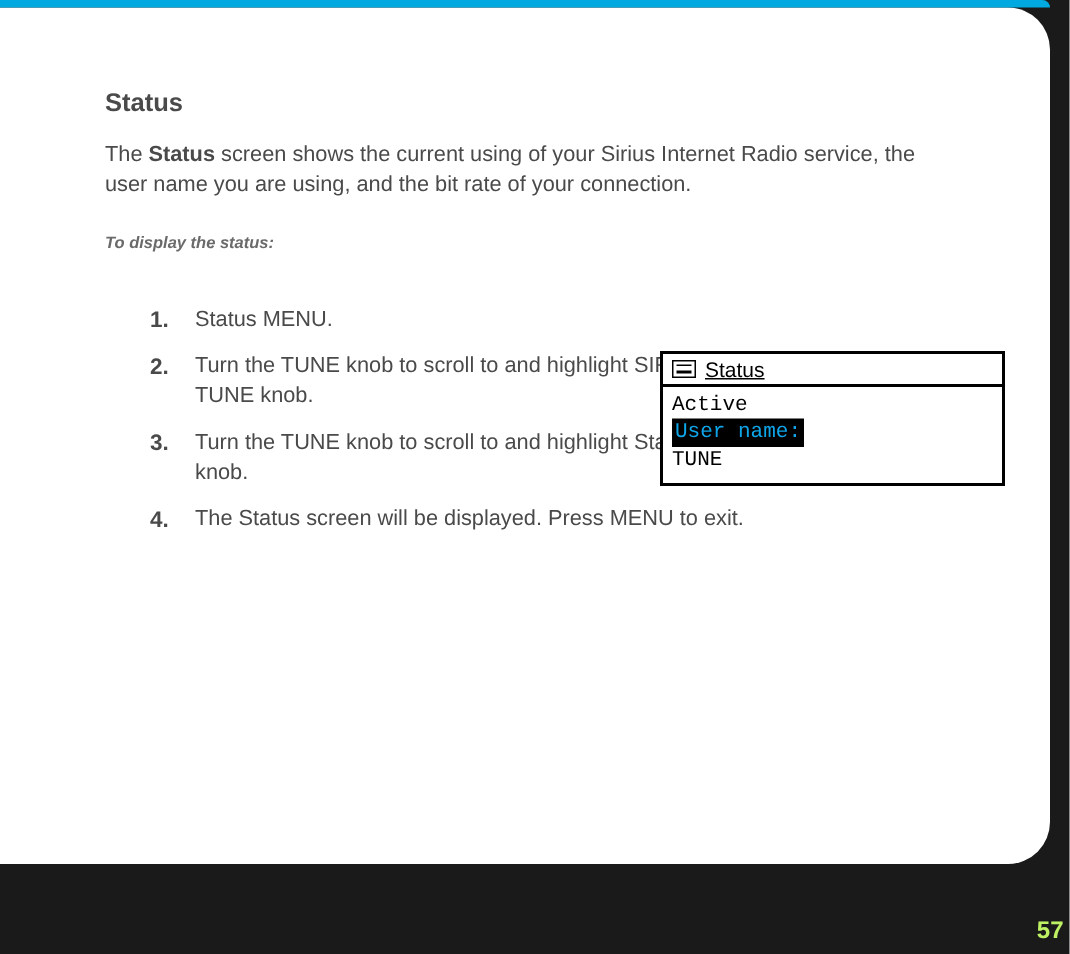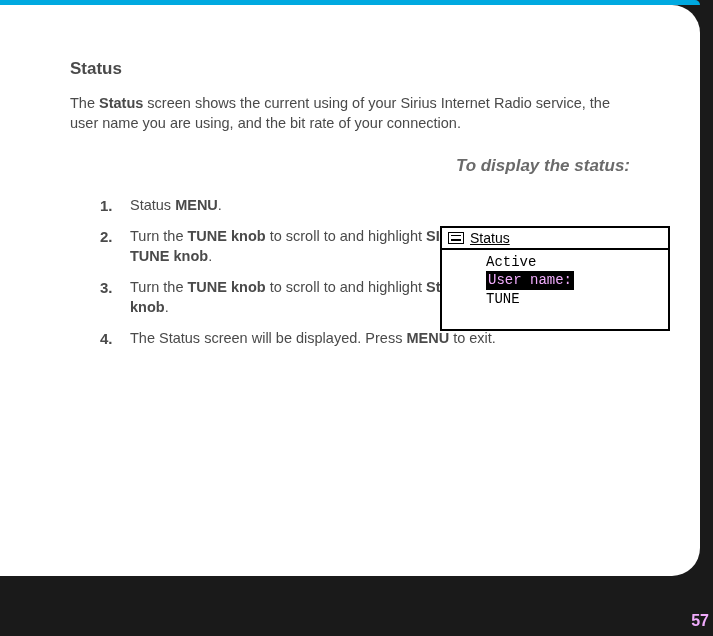--- a/index.html
+++ b/index.html
@@ -39,26 +39,25 @@
     margin-bottom: 14px;
   }
   .intro {
     font-size: 14.5px;
     line-height: 1.4;
     color: #4a4a4a;
     margin-bottom: 22px;
   }
   .intro .bold { font-weight: bold; }
   .subhead {
-    font-size: 17px;
+    font-size: 11px;
     font-weight: bold;
     font-style: italic;
     color: #6a6a6a;
-    margin-bottom: 20px;
-    text-align: right;
+    margin-bottom: 36px;
   }
   .steps-wrap {
     position: relative;
     padding-left: 30px;
   }
   ol.steps {
     list-style: none;
     counter-reset: step;
   }
   ol.steps > li {
@@ -72,21 +71,21 @@
   ol.steps > li::before {
     counter-increment: step;
     content: counter(step) ".";
     position: absolute;
     left: 0;
     top: 0;
     font-weight: bold;
     font-size: 15px;
     color: #4a4a4a;
   }
-  ol.steps .bold { font-weight: bold; }
+  ol.steps .bold { font-weight: normal; }
   .step-flex { display: flex; align-items: flex-start; }
   .step-text { flex: 1; padding-right: 15px; }
 
   .display {
     border: 2px solid #000;
     width: 230px;
     font-family: "Courier New", monospace;
     font-size: 14px;
     background: #fff;
     color: #000;
@@ -110,35 +109,35 @@
   }
   .menu-icon::before, .menu-icon::after {
     content: "";
     position: absolute;
     left: 2px; right: 2px;
     height: 1.5px;
     background: #000;
   }
   .menu-icon::before { top: 2px; }
   .menu-icon::after { bottom: 2px; }
-  .display-body { padding: 3px 6px 20px 6px; margin-left: 38px; }
+  .display-body { padding: 3px 6px 5px 6px; }
   .display-body > div { line-height: 1.35; white-space: pre; }
   .inv {
     background: #000;
-    color: #f0abfc;
+    color: #0ea5e9;
     padding: 0 2px;
     display: inline-block;
     text-align: right;
   }
 
   .page-num {
     position: absolute;
     right: 4px;
     bottom: 6px;
-    color: #f0abfc;
+    color: #bef264;
     font-size: 16px;
     font-weight: bold;
   }
 </style>
 </head>
 <body>
 
 <div class="frame">
   <div class="content">
 

